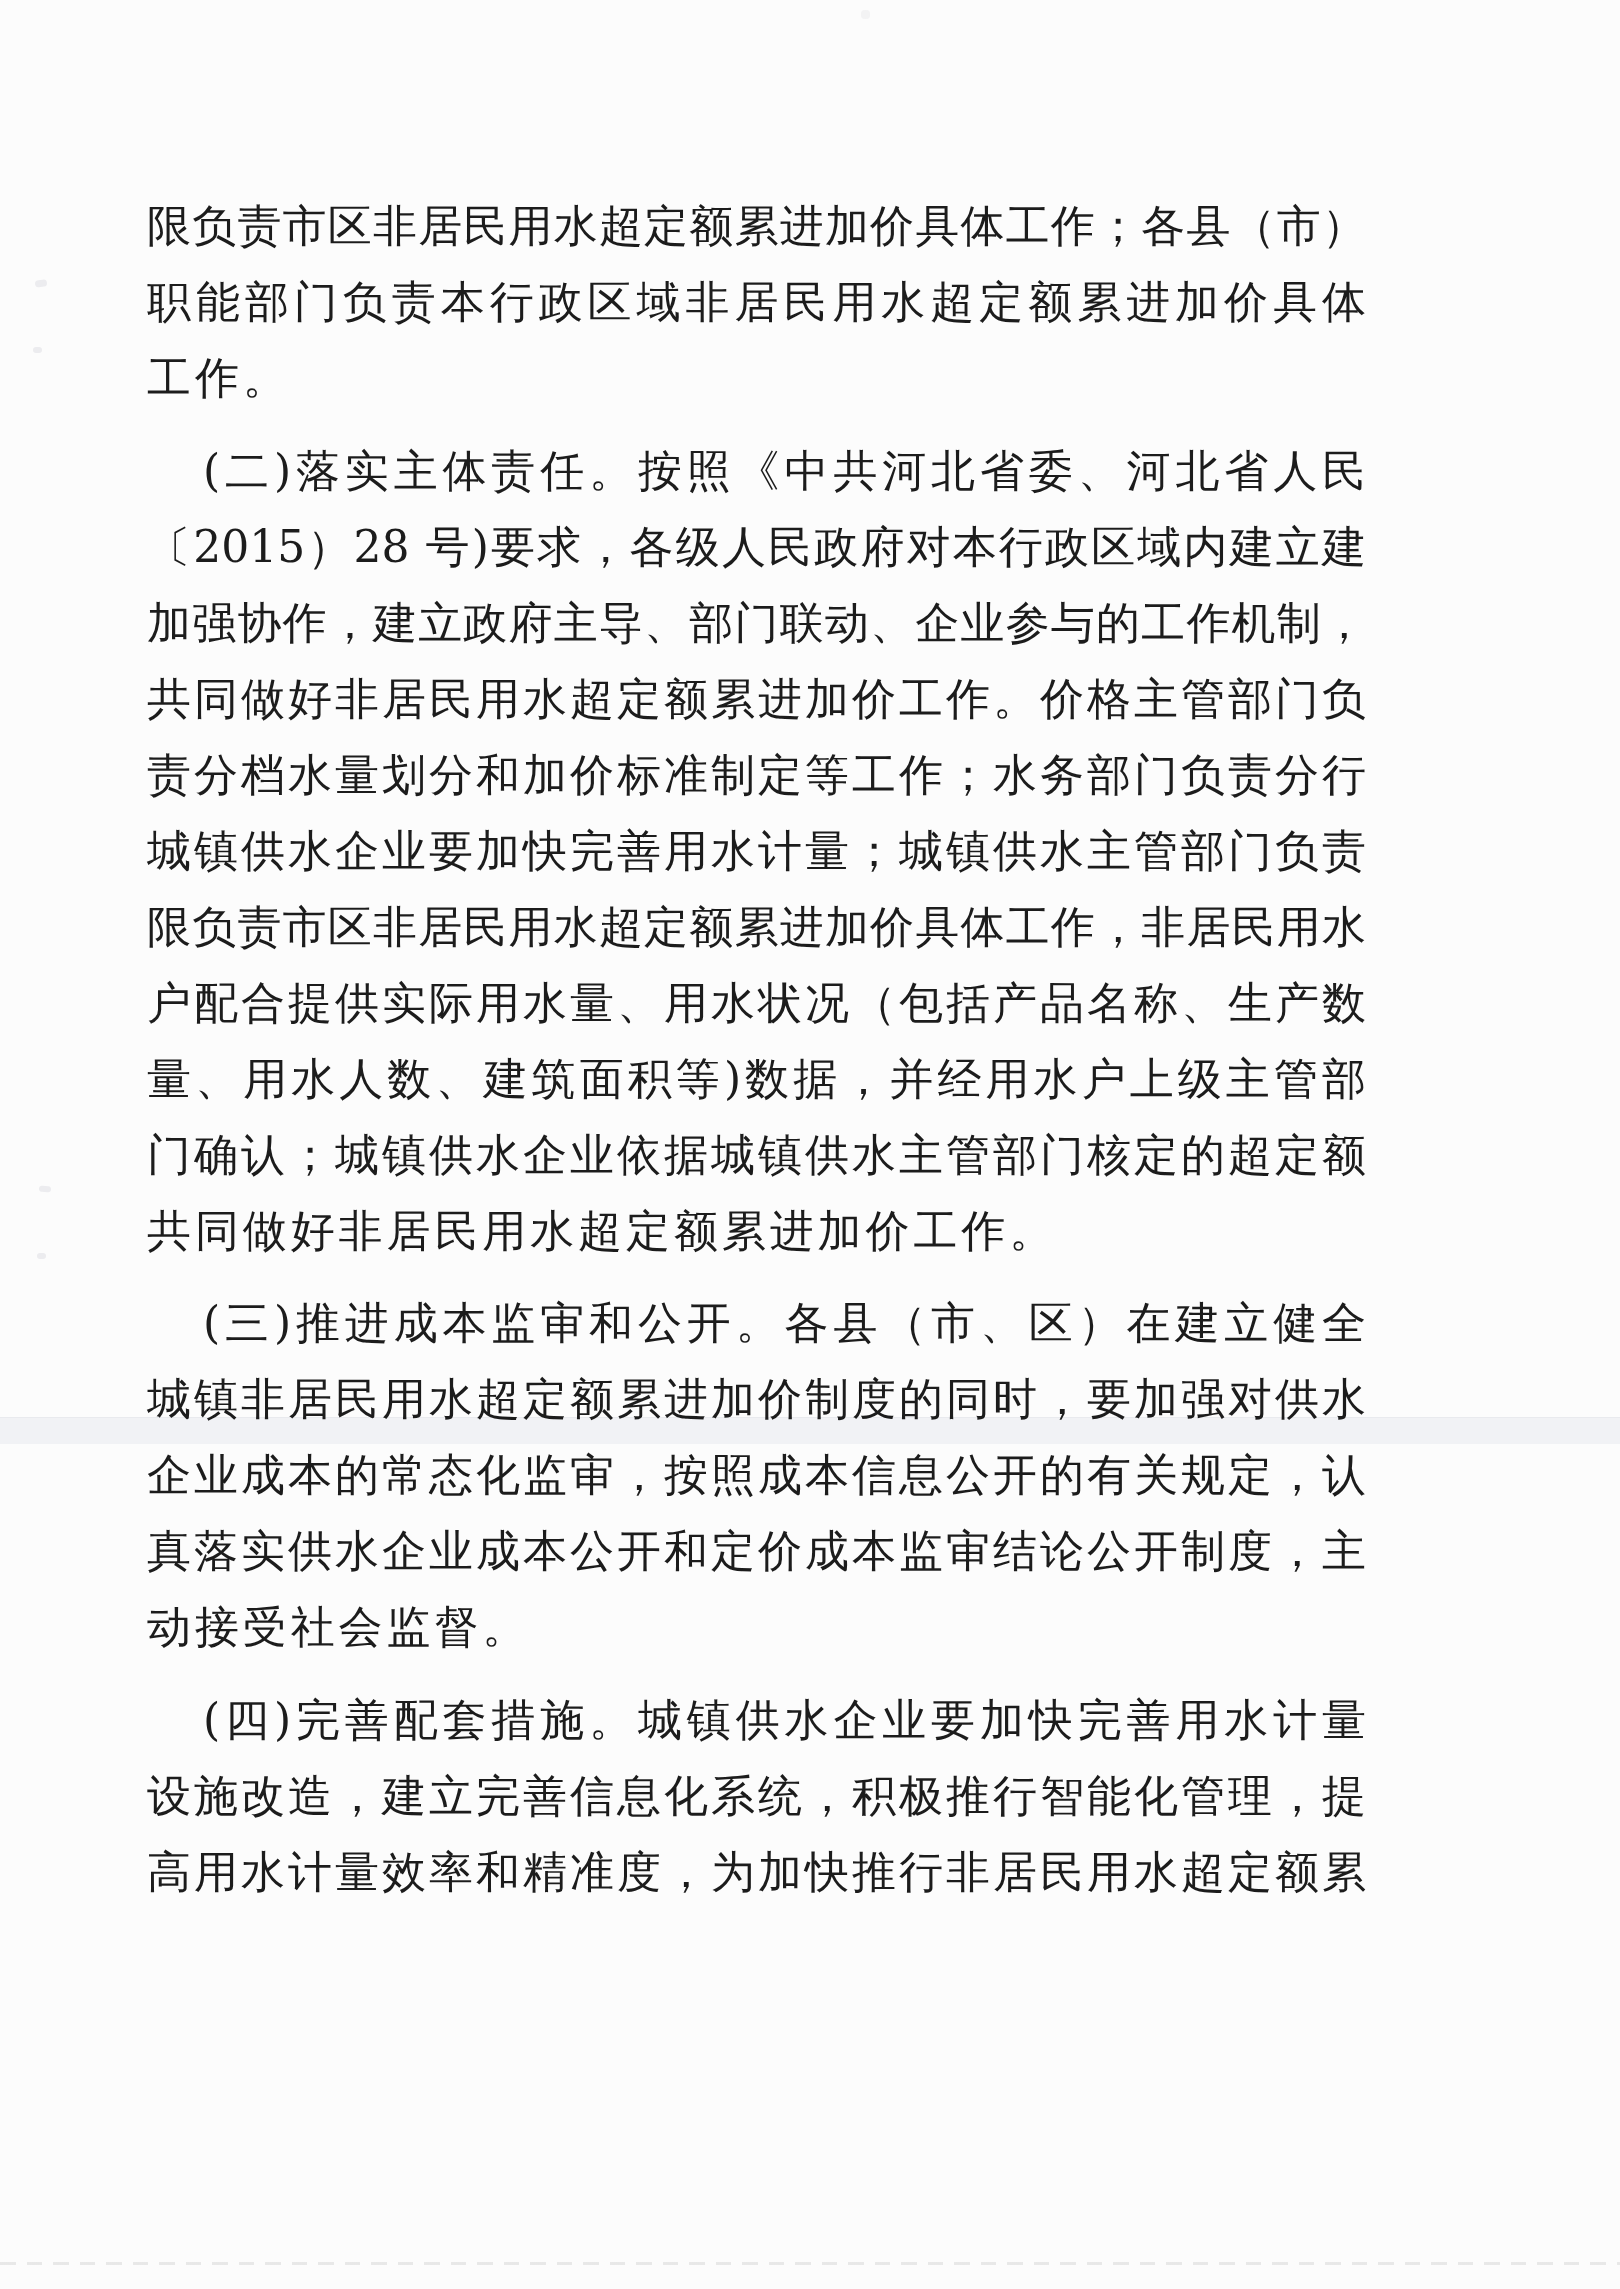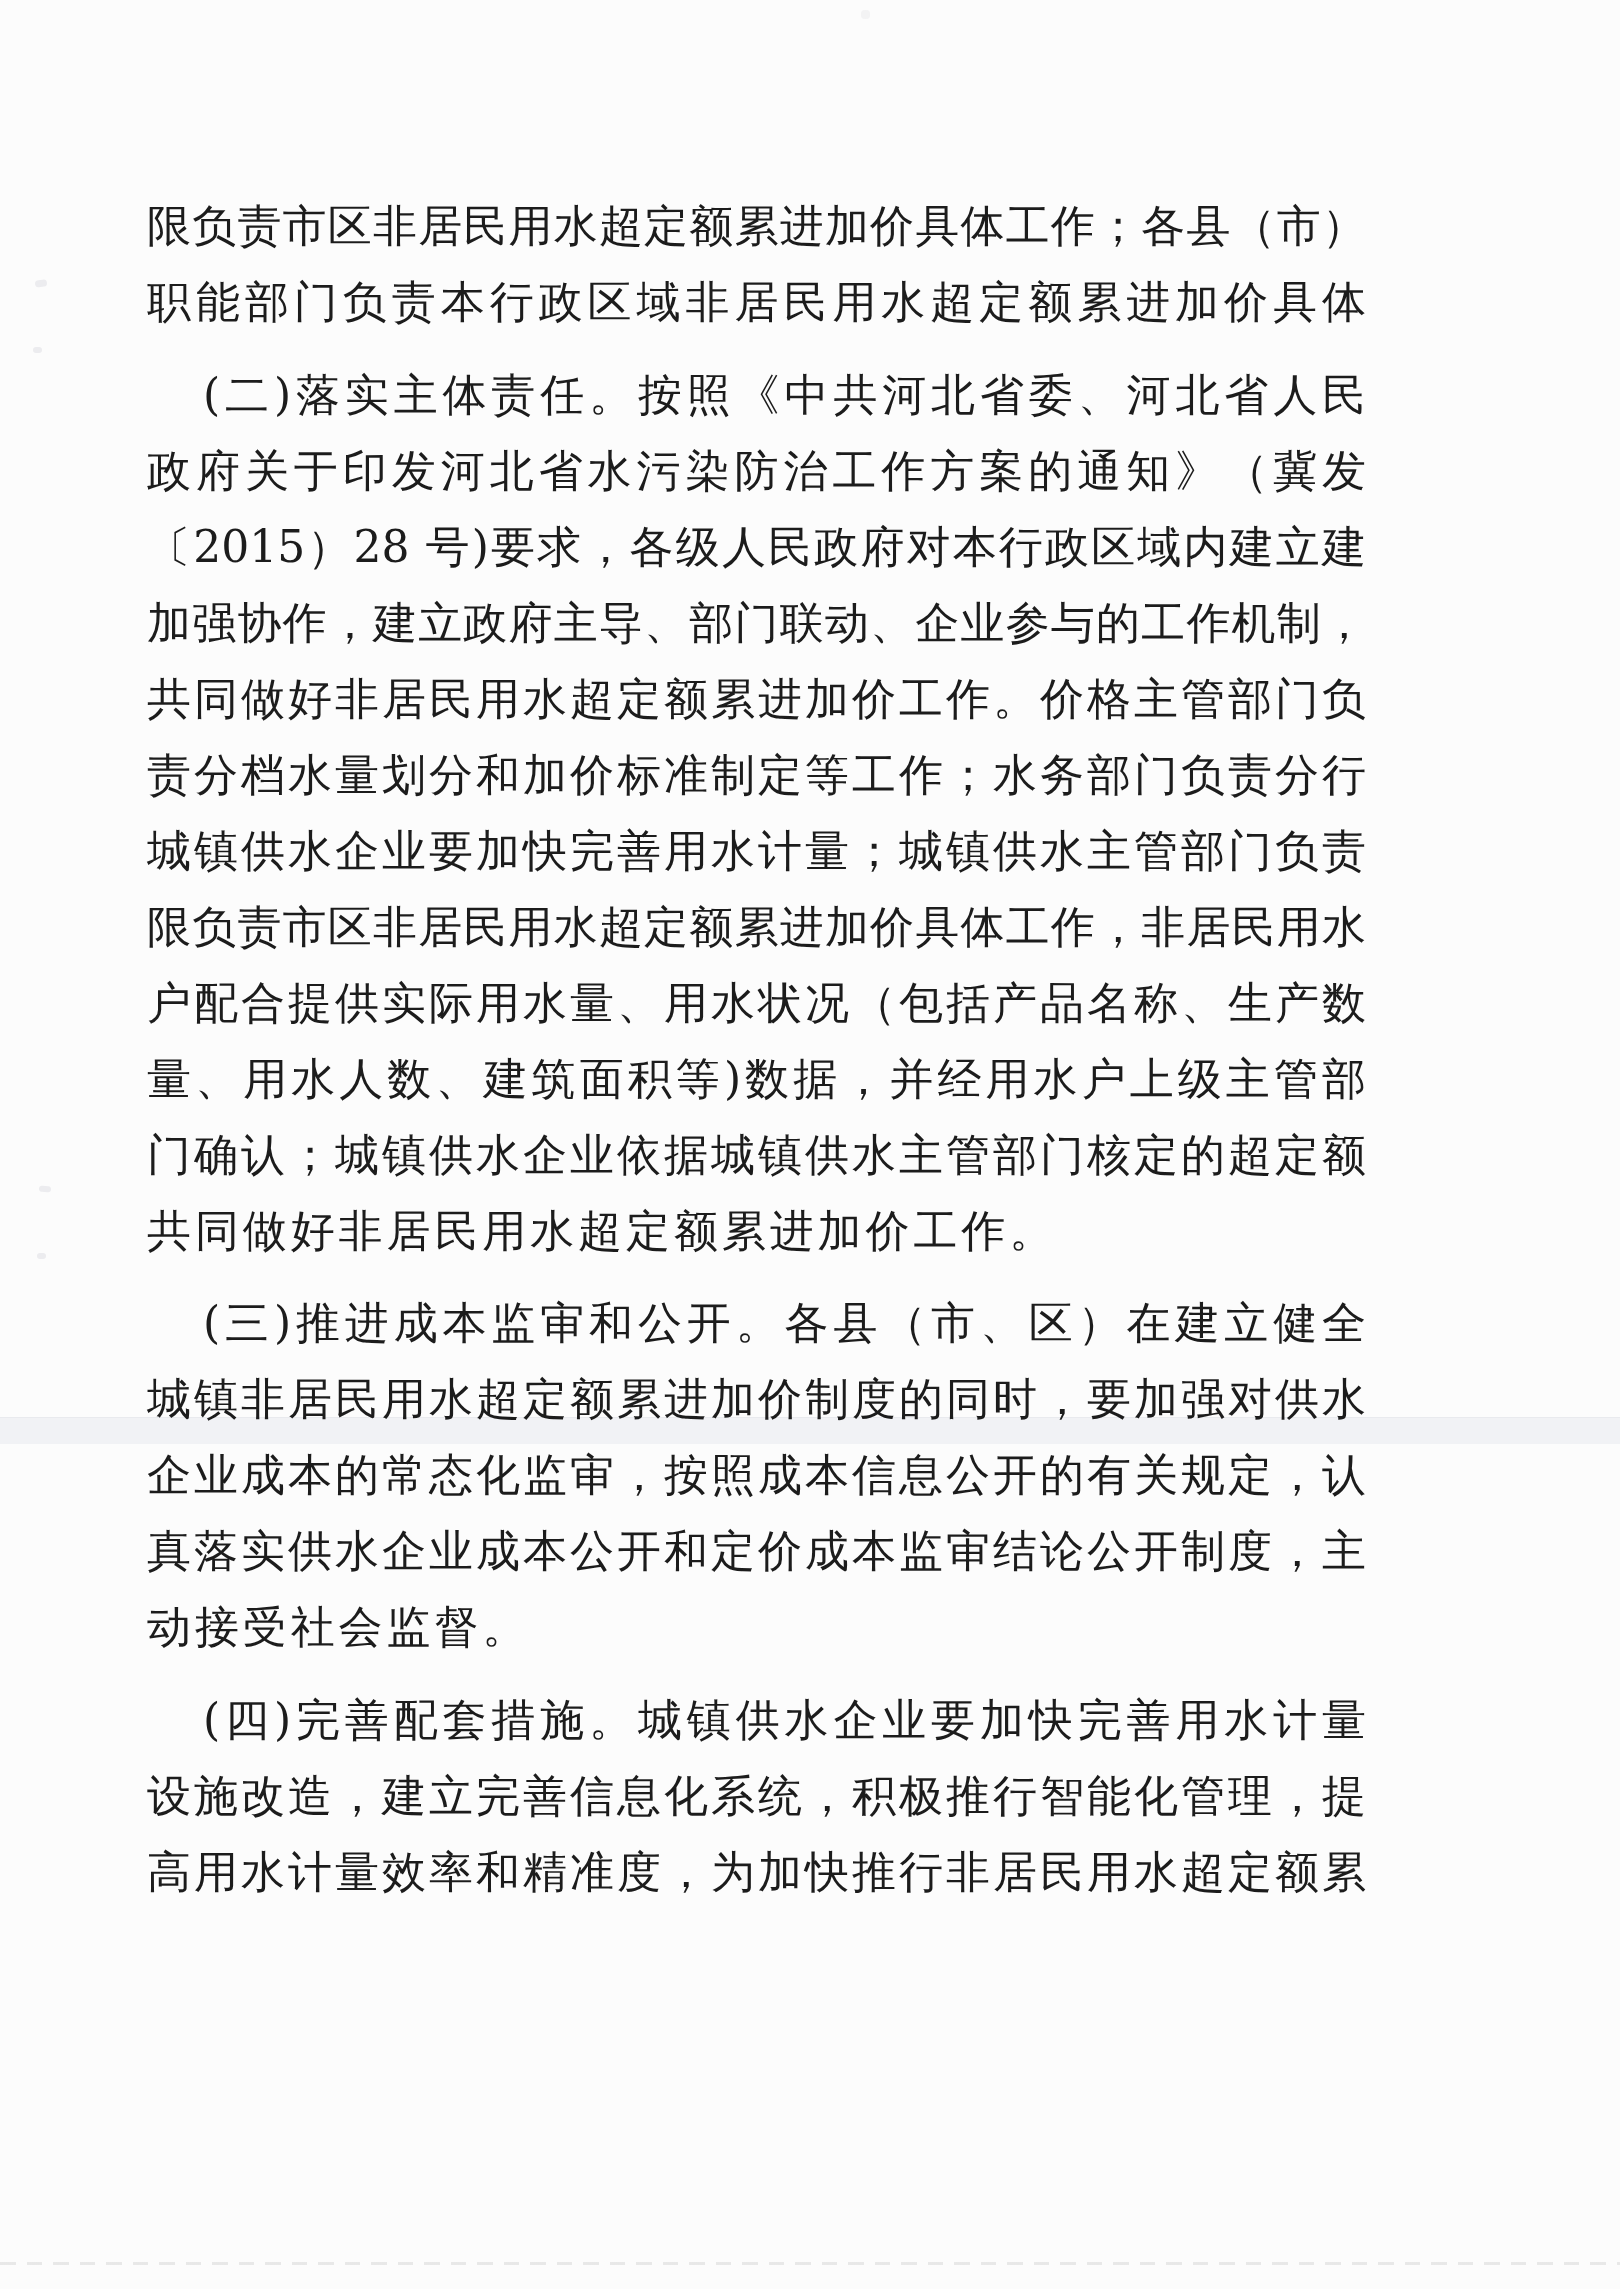--- a/index.html
+++ b/index.html
@@ -78,25 +78,25 @@
   <div class="smudge s2"></div>
   <div class="smudge s3"></div>
   <div class="smudge s4"></div>
   <div class="smudge s5"></div>
 
   <div class="text-block">
 
     <div class="para">
       <div class="line jl">限负责市区非居民用水超定额累进加价具体工作；各县（市）</div>
       <div class="line jl">职能部门负责本行政区域非居民用水超定额累进加价具体</div>
+      <div class="line last">工作。</div>
     </div>
 
     <div class="para">
       <div class="line jl ind">(二)落实主体责任。按照《中共河北省委、河北省人民</div>
-      <div class="line jl">政府关于印发河北省水污染防治工作方案的通知》（冀发</div>
       <div class="line jl">〔2015）28 号)要求，各级人民政府对本行政区域内建立建</div>
       <div class="line jl">加强协作，建立政府主导、部门联动、企业参与的工作机制，</div>
       <div class="line jl">共同做好非居民用水超定额累进加价工作。价格主管部门负</div>
       <div class="line jl">责分档水量划分和加价标准制定等工作；水务部门负责分行</div>
       <div class="line jl">城镇供水企业要加快完善用水计量；城镇供水主管部门负责</div>
       <div class="line jl">限负责市区非居民用水超定额累进加价具体工作，非居民用水</div>
       <div class="line jl">户配合提供实际用水量、用水状况（包括产品名称、生产数</div>
       <div class="line jl">量、用水人数、建筑面积等)数据，并经用水户上级主管部</div>
       <div class="line jl">门确认；城镇供水企业依据城镇供水主管部门核定的超定额</div>
       <div class="line last">共同做好非居民用水超定额累进加价工作。</div>

